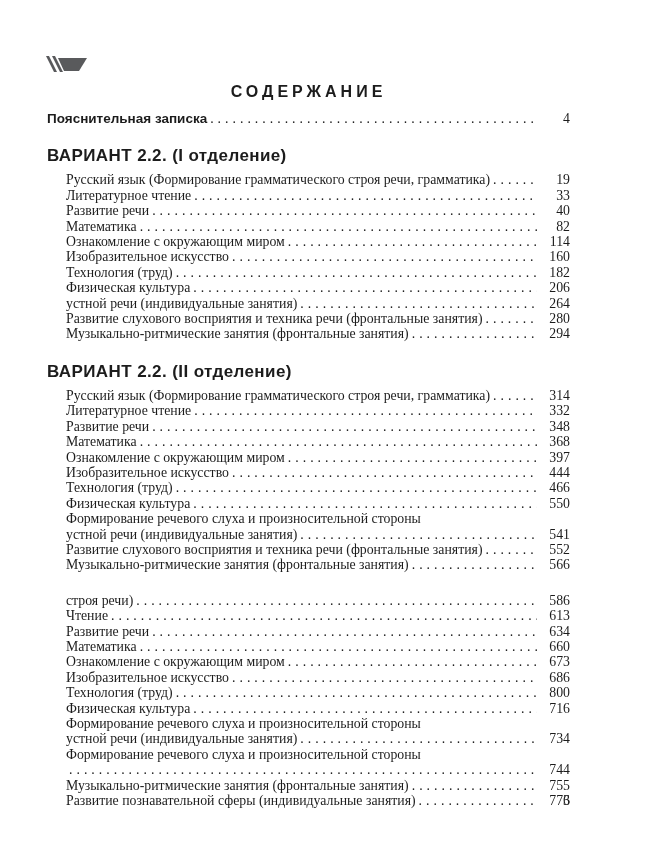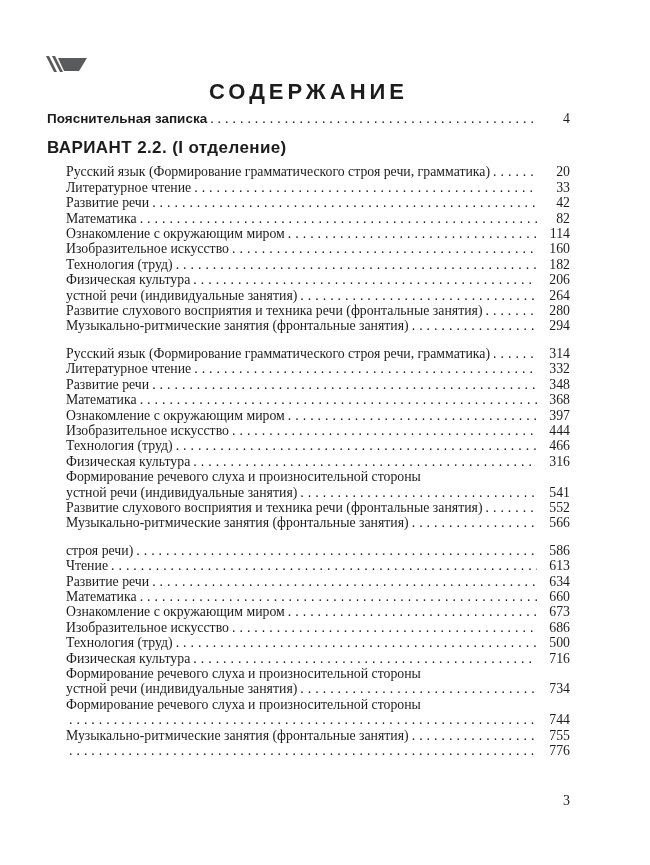--- a/index.html
+++ b/index.html
@@ -24,35 +24,35 @@
   }
   .content {
     position: absolute;
     left: 47px;
     top: 82px;
     width: 523px;
   }
   .title {
     font-family: "Liberation Sans", sans-serif;
     font-weight: bold;
-    font-size: 22px;
+    font-size: 16px;
     letter-spacing: 4px;
     text-align: center;
     margin: 0 0 9px 0;
     line-height: 20px;
   }
   .intro-row {
     display: flex;
     align-items: flex-end;
     font-family: "Liberation Sans", sans-serif;
     font-weight: bold;
     font-size: 13.5px;
     line-height: 15.4px;
   }
-  .section { margin-top: 12px; }
+  .section { margin-top: 20px; }
   .section-heading {
     font-family: "Liberation Sans", sans-serif;
     font-weight: bold;
     font-size: 17px;
     letter-spacing: 0.4px;
     line-height: 20px;
     margin: 0 0 6px 0;
   }
   .entries {
     margin-left: 19px;
@@ -115,35 +115,35 @@
     </div>
 
     <div>
         <div class="section">
           <h2 class="section-heading">ВАРИАНТ 2.2. (I отделение)</h2>
           <div class="entries">
             <div class="entry">
               <div class="erow">
                 <span class="etext">Русский язык (Формирование грамматического строя речи, грамматика)</span>
                 <span class="dots">................................................................................................................................................................</span>
-                <span class="pnum">20</span>
+                <span class="pnum">19</span>
               </div>
             </div>
             <div class="entry">
               <div class="erow">
                 <span class="etext">Литературное чтение</span>
                 <span class="dots">................................................................................................................................................................</span>
                 <span class="pnum">33</span>
               </div>
             </div>
             <div class="entry">
               <div class="erow">
                 <span class="etext">Развитие речи</span>
                 <span class="dots">................................................................................................................................................................</span>
-                <span class="pnum">42</span>
+                <span class="pnum">40</span>
               </div>
             </div>
             <div class="entry">
               <div class="erow">
                 <span class="etext">Математика</span>
                 <span class="dots">................................................................................................................................................................</span>
                 <span class="pnum">82</span>
               </div>
             </div>
             <div class="entry">
@@ -186,188 +186,190 @@
                 <span class="etext">Развитие слухового восприятия и техника речи (фронтальные занятия)</span>
                 <span class="dots">................................................................................................................................................................</span>
                 <span class="pnum">280</span>
               </div>
             </div>
             <div class="entry">
               <div class="erow">
                 <span class="etext">Музыкально-ритмические занятия (фронтальные занятия)</span>
                 <span class="dots">................................................................................................................................................................</span>
                 <span class="pnum">294</span>
+              </div>
+            </div>
+          </div>
+        </div>
+        <div class="section">
+          <h2 class="section-heading">ВАРИАНТ 2.2. (II отделение)</h2>
+          <div class="entries">
+            <div class="entry">
+              <div class="erow">
+                <span class="etext">Русский язык (Формирование грамматического строя речи, грамматика)</span>
+                <span class="dots">................................................................................................................................................................</span>
+                <span class="pnum">314</span>
+              </div>
+            </div>
+            <div class="entry">
+              <div class="erow">
+                <span class="etext">Литературное чтение</span>
+                <span class="dots">................................................................................................................................................................</span>
+                <span class="pnum">332</span>
+              </div>
+            </div>
+            <div class="entry">
+              <div class="erow">
+                <span class="etext">Развитие речи</span>
+                <span class="dots">................................................................................................................................................................</span>
+                <span class="pnum">348</span>
+              </div>
+            </div>
+            <div class="entry">
+              <div class="erow">
+                <span class="etext">Математика</span>
+                <span class="dots">................................................................................................................................................................</span>
+                <span class="pnum">368</span>
+              </div>
+            </div>
+            <div class="entry">
+              <div class="erow">
+                <span class="etext">Ознакомление с окружающим миром</span>
+                <span class="dots">................................................................................................................................................................</span>
+                <span class="pnum">397</span>
+              </div>
+            </div>
+            <div class="entry">
+              <div class="erow">
+                <span class="etext">Изобразительное искусство</span>
+                <span class="dots">................................................................................................................................................................</span>
+                <span class="pnum">444</span>
+              </div>
+            </div>
+            <div class="entry">
+              <div class="erow">
+                <span class="etext">Технология (труд)</span>
+                <span class="dots">................................................................................................................................................................</span>
+                <span class="pnum">466</span>
+              </div>
+            </div>
+            <div class="entry">
+              <div class="erow">
+                <span class="etext">Физическая культура</span>
+                <span class="dots">................................................................................................................................................................</span>
+                <span class="pnum">550</span>
+              </div>
+            </div>
+            <div class="entry">
+              <div class="eline1">Формирование речевого слуха и произносительной стороны</div>
+              <div class="erow">
+                <span class="etext">устной речи (индивидуальные занятия)</span>
+                <span class="dots">................................................................................................................................................................</span>
+                <span class="pnum">541</span>
+              </div>
+            </div>
+            <div class="entry">
+              <div class="erow">
+                <span class="etext">Развитие слухового восприятия и техника речи (фронтальные занятия)</span>
+                <span class="dots">................................................................................................................................................................</span>
+                <span class="pnum">552</span>
+              </div>
+            </div>
+            <div class="entry">
+              <div class="erow">
+                <span class="etext">Музыкально-ритмические занятия (фронтальные занятия)</span>
+                <span class="dots">................................................................................................................................................................</span>
+                <span class="pnum">566</span>
               </div>
             </div>
           </div>
         </div>
         <div class="section">
           <div class="entries">
             <div class="entry">
               <div class="erow">
-                <span class="etext">Русский язык (Формирование грамматического строя речи, грамматика)</span>
-                <span class="dots">................................................................................................................................................................</span>
-                <span class="pnum">314</span>
-              </div>
-            </div>
-            <div class="entry">
-              <div class="erow">
-                <span class="etext">Литературное чтение</span>
-                <span class="dots">................................................................................................................................................................</span>
-                <span class="pnum">332</span>
+                <span class="etext">строя речи)</span>
+                <span class="dots">................................................................................................................................................................</span>
+                <span class="pnum">586</span>
+              </div>
+            </div>
+            <div class="entry">
+              <div class="erow">
+                <span class="etext">Чтение</span>
+                <span class="dots">................................................................................................................................................................</span>
+                <span class="pnum">613</span>
               </div>
             </div>
             <div class="entry">
               <div class="erow">
                 <span class="etext">Развитие речи</span>
                 <span class="dots">................................................................................................................................................................</span>
-                <span class="pnum">348</span>
+                <span class="pnum">634</span>
               </div>
             </div>
             <div class="entry">
               <div class="erow">
                 <span class="etext">Математика</span>
                 <span class="dots">................................................................................................................................................................</span>
-                <span class="pnum">368</span>
+                <span class="pnum">660</span>
               </div>
             </div>
             <div class="entry">
               <div class="erow">
                 <span class="etext">Ознакомление с окружающим миром</span>
                 <span class="dots">................................................................................................................................................................</span>
-                <span class="pnum">397</span>
+                <span class="pnum">673</span>
               </div>
             </div>
             <div class="entry">
               <div class="erow">
                 <span class="etext">Изобразительное искусство</span>
                 <span class="dots">................................................................................................................................................................</span>
-                <span class="pnum">444</span>
+                <span class="pnum">686</span>
               </div>
             </div>
             <div class="entry">
               <div class="erow">
                 <span class="etext">Технология (труд)</span>
                 <span class="dots">................................................................................................................................................................</span>
-                <span class="pnum">466</span>
+                <span class="pnum">800</span>
               </div>
             </div>
             <div class="entry">
               <div class="erow">
                 <span class="etext">Физическая культура</span>
                 <span class="dots">................................................................................................................................................................</span>
-                <span class="pnum">316</span>
+                <span class="pnum">716</span>
               </div>
             </div>
             <div class="entry">
               <div class="eline1">Формирование речевого слуха и произносительной стороны</div>
               <div class="erow">
                 <span class="etext">устной речи (индивидуальные занятия)</span>
                 <span class="dots">................................................................................................................................................................</span>
-                <span class="pnum">541</span>
-              </div>
-            </div>
-            <div class="entry">
-              <div class="erow">
-                <span class="etext">Развитие слухового восприятия и техника речи (фронтальные занятия)</span>
-                <span class="dots">................................................................................................................................................................</span>
-                <span class="pnum">552</span>
+                <span class="pnum">734</span>
+              </div>
+            </div>
+            <div class="entry">
+              <div class="eline1">Формирование речевого слуха и произносительной стороны</div>
+              <div class="erow">
+                <span class="dots">................................................................................................................................................................</span>
+                <span class="pnum">744</span>
               </div>
             </div>
             <div class="entry">
               <div class="erow">
                 <span class="etext">Музыкально-ритмические занятия (фронтальные занятия)</span>
                 <span class="dots">................................................................................................................................................................</span>
-                <span class="pnum">566</span>
-              </div>
-            </div>
-          </div>
-        </div>
-        <div class="section">
-          <div class="entries">
-            <div class="entry">
-              <div class="erow">
-                <span class="etext">строя речи)</span>
-                <span class="dots">................................................................................................................................................................</span>
-                <span class="pnum">586</span>
-              </div>
-            </div>
-            <div class="entry">
-              <div class="erow">
-                <span class="etext">Чтение</span>
-                <span class="dots">................................................................................................................................................................</span>
-                <span class="pnum">613</span>
-              </div>
-            </div>
-            <div class="entry">
-              <div class="erow">
-                <span class="etext">Развитие речи</span>
-                <span class="dots">................................................................................................................................................................</span>
-                <span class="pnum">634</span>
-              </div>
-            </div>
-            <div class="entry">
-              <div class="erow">
-                <span class="etext">Математика</span>
-                <span class="dots">................................................................................................................................................................</span>
-                <span class="pnum">660</span>
-              </div>
-            </div>
-            <div class="entry">
-              <div class="erow">
-                <span class="etext">Ознакомление с окружающим миром</span>
-                <span class="dots">................................................................................................................................................................</span>
-                <span class="pnum">673</span>
-              </div>
-            </div>
-            <div class="entry">
-              <div class="erow">
-                <span class="etext">Изобразительное искусство</span>
-                <span class="dots">................................................................................................................................................................</span>
-                <span class="pnum">686</span>
-              </div>
-            </div>
-            <div class="entry">
-              <div class="erow">
-                <span class="etext">Технология (труд)</span>
-                <span class="dots">................................................................................................................................................................</span>
-                <span class="pnum">500</span>
-              </div>
-            </div>
-            <div class="entry">
-              <div class="erow">
-                <span class="etext">Физическая культура</span>
-                <span class="dots">................................................................................................................................................................</span>
-                <span class="pnum">716</span>
-              </div>
-            </div>
-            <div class="entry">
-              <div class="eline1">Формирование речевого слуха и произносительной стороны</div>
-              <div class="erow">
-                <span class="etext">устной речи (индивидуальные занятия)</span>
-                <span class="dots">................................................................................................................................................................</span>
-                <span class="pnum">734</span>
-              </div>
-            </div>
-            <div class="entry">
-              <div class="eline1">Формирование речевого слуха и произносительной стороны</div>
-              <div class="erow">
-                <span class="dots">................................................................................................................................................................</span>
-                <span class="pnum">744</span>
-              </div>
-            </div>
-            <div class="entry">
-              <div class="erow">
-                <span class="etext">Музыкально-ритмические занятия (фронтальные занятия)</span>
-                <span class="dots">................................................................................................................................................................</span>
                 <span class="pnum">755</span>
               </div>
             </div>
             <div class="entry">
               <div class="erow">
+                <span class="etext">Развитие познавательной сферы (индивидуальные занятия)</span>
                 <span class="dots">................................................................................................................................................................</span>
                 <span class="pnum">776</span>
               </div>
             </div>
           </div>
         </div>
       </div>
   </div>
 
   <div class="footer-num">3</div>

